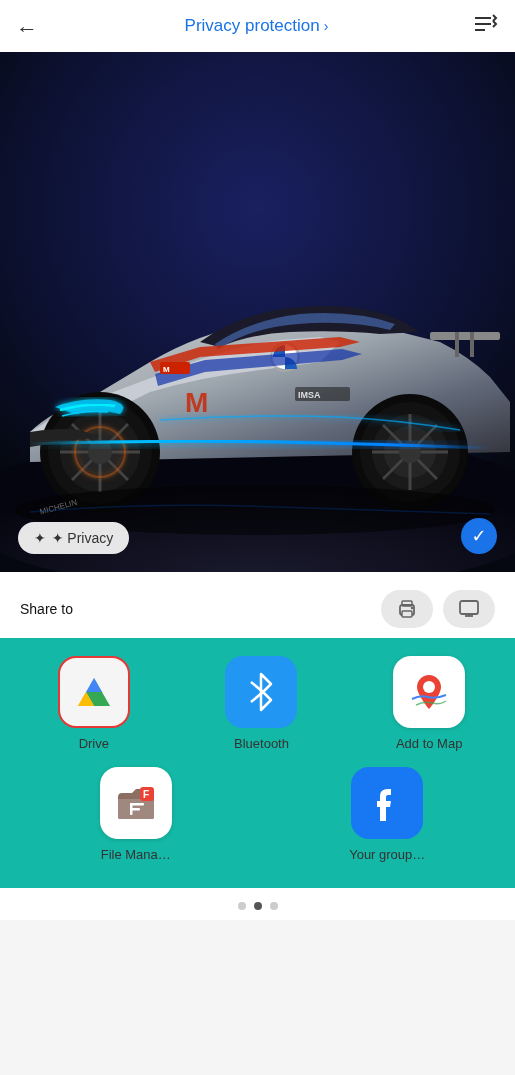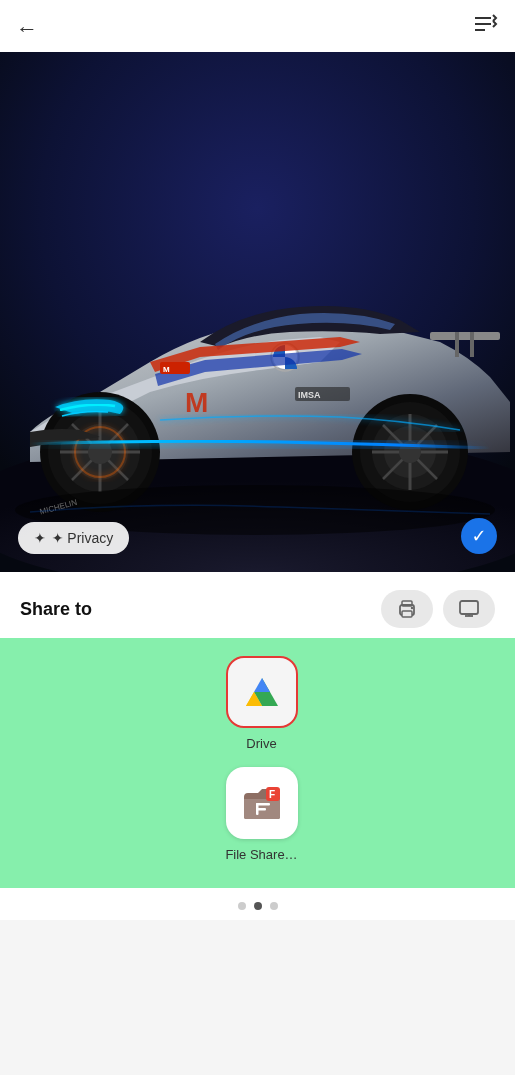--- a/index.html
+++ b/index.html
@@ -98,22 +98,22 @@
 
     
     .share-section {
       background: #fff;
       padding: 18px 20px 10px 20px;
       display: flex;
       align-items: center;
       justify-content: space-between;
     }
     .share-label {
-      font-size: 18px;
-      font-weight: 700;
+      font-size: 14px;
+      font-weight: 400;
       color: #111;
     }
     .share-buttons {
       display: flex;
       gap: 10px;
     }
     .share-btn {
       width: 52px;
       height: 38px;
       background: #e8e8e8;
@@ -121,21 +121,21 @@
       display: flex;
       align-items: center;
       justify-content: center;
       cursor: pointer;
       color: #555;
       font-size: 16px;
     }
 
     
     .apps-container {
-      background: #86efac;
+      background: #14b8a6;
       padding: 18px 2px 10px 10px;
     }
     .apps-row {
       display: flex;
       justify-content: space-around;
       margin-bottom: 16px;
     }
     .app-item {
       display: flex;
       flex-direction: column;
@@ -209,20 +209,24 @@
     .maps-icon {
       width: 42px;
       height: 42px;
     }
   </style>
 </head>
 <body>
 
 <div class="header">
   <span class="header-back">←</span>
+  <span class="header-title">
+    <span>Privacy protection</span>
+    <span class="chevron">›</span>
+  </span>
   <span class="header-icon">
     
     <svg width="24" height="20" viewBox="0 0 24 20" fill="none" xmlns="http://www.w3.org/2000/svg">
       <line x1="0" y1="4" x2="16" y2="4" stroke="#333" stroke-width="2"></line>
       <polyline points="18,1 21,4 18,7" fill="none" stroke="#333" stroke-width="2"></polyline>
       <line x1="0" y1="10" x2="16" y2="10" stroke="#333" stroke-width="2"></line>
       <polyline points="18,7 21,10 18,13" fill="none" stroke="#333" stroke-width="2"></polyline>
       <line x1="0" y1="16" x2="10" y2="16" stroke="#333" stroke-width="2"></line>
     </svg>
   </span>
@@ -396,21 +400,43 @@
           <path d="M14 19 L22 33 L30 19 Z" fill="#34A853"></path>
 
           <path d="M6 33 L14 19 L22 33 Z" fill="#FBBC04"></path>
 
           <path d="M22 5 L30 19 L14 19 Z" fill="#4285F4"></path>
         </svg>
       </div>
       <span class="app-label">Drive</span>
     </div>
 
-
+    <div class="app-item">
+      <div class="app-icon-wrap bluetooth-wrap">
+        <svg width="28" height="44" viewBox="0 0 28 44" xmlns="http://www.w3.org/2000/svg">
+          <path d="M14 4 L14 40 L24 30 L16 22 L24 14 Z" fill="none" stroke="#fff" stroke-width="2.5" stroke-linejoin="round"></path>
+          <path d="M4 12 L16 22 L4 32" fill="none" stroke="#fff" stroke-width="2.5" stroke-linejoin="round"></path>
+        </svg>
+      </div>
+      <span class="app-label">Bluetooth</span>
+    </div>
+
+    <div class="app-item">
+      <div class="app-icon-wrap maps-wrap">
+        <svg class="maps-icon" viewBox="0 0 42 42" xmlns="http://www.w3.org/2000/svg">
+
+          <path d="M21 4 C14 4 9 10 9 16 C9 24 21 38 21 38 C21 38 33 24 33 16 C33 10 28 4 21 4Z" fill="#EA4335"></path>
+          <circle cx="21" cy="16" r="6" fill="#fff"></circle>
+
+          <path d="M4 28 Q12 24 20 26 Q28 28 38 24" fill="none" stroke="#4285F4" stroke-width="2"></path>
+          <path d="M8 34 Q16 30 24 32 Q32 34 38 30" fill="none" stroke="#34A853" stroke-width="1.5" opacity="0.7"></path>
+        </svg>
+      </div>
+      <span class="app-label">Add to Map</span>
+    </div>
 
   </div>
 
   <div class="apps-row">
 
 
 
     <div class="app-item">
       <div class="app-icon-wrap fileman-wrap">
         <svg class="fileman-icon" viewBox="0 0 48 48" xmlns="http://www.w3.org/2000/svg">
@@ -419,23 +445,33 @@
           <path d="M6 20 L42 20 L42 38 Q42 40 40 40 L8 40 Q6 40 6 38 Z" fill="#A1887F"></path>
 
           <rect x="18" y="24" width="14" height="2.5" rx="1" fill="#fff"></rect>
           <rect x="18" y="29" width="10" height="2.5" rx="1" fill="#fff"></rect>
           <rect x="18" y="24" width="2.5" height="12" rx="1" fill="#fff"></rect>
 
           <rect x="28" y="8" width="14" height="14" rx="3" fill="#EA4335"></rect>
           <text x="31" y="19" font-size="10" fill="#fff" font-family="sans-serif" font-weight="bold">F</text>
         </svg>
       </div>
-      <span class="app-label">File Share…</span>
-    </div>
-
+      <span class="app-label">File Mana…</span>
+    </div>
+
+    <div class="app-item">
+      <div class="app-icon-wrap facebook-wrap">
+        <svg width="44" height="44" viewBox="0 0 44 44" xmlns="http://www.w3.org/2000/svg">
+          <rect width="44" height="44" rx="10" fill="#1877F2"></rect>
+
+          <path d="M26 8 L26 14 L23 14 Q21 14 21 16 L21 20 L26 20 L25 26 L21 26 L21 40 L15 40 L15 26 L12 26 L12 20 L15 20 L15 15 Q15 8 23 8 Z" fill="#fff"></path>
+        </svg>
+      </div>
+      <span class="app-label">Your group…</span>
+    </div>
   </div>
 </div>
 
 <div class="dots">
   <div class="dot"></div>
   <div class="dot active"></div>
   <div class="dot"></div>
 </div>
 
 </body></html>

